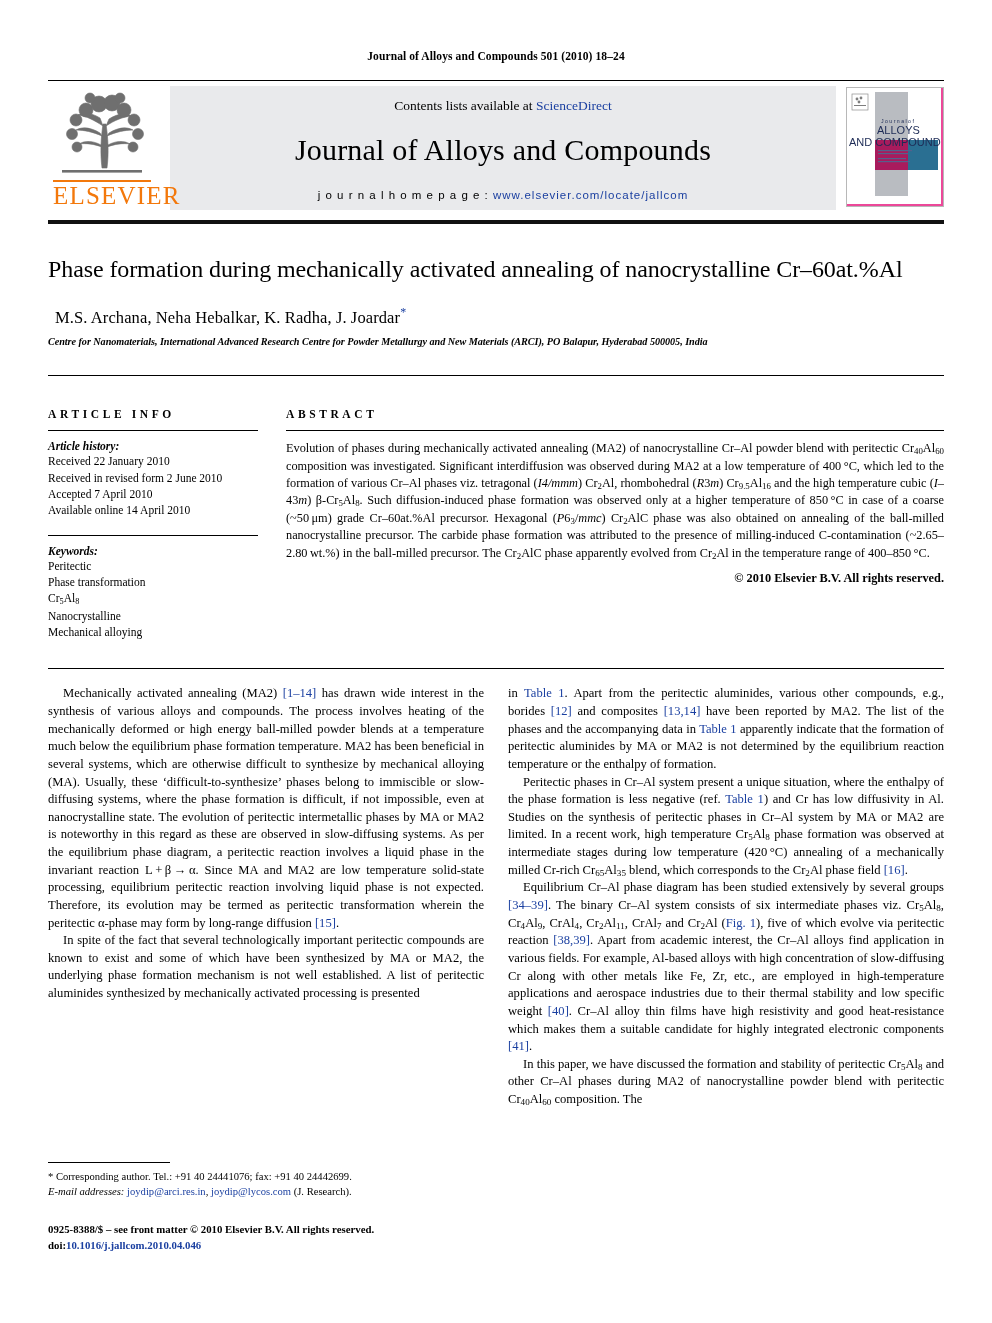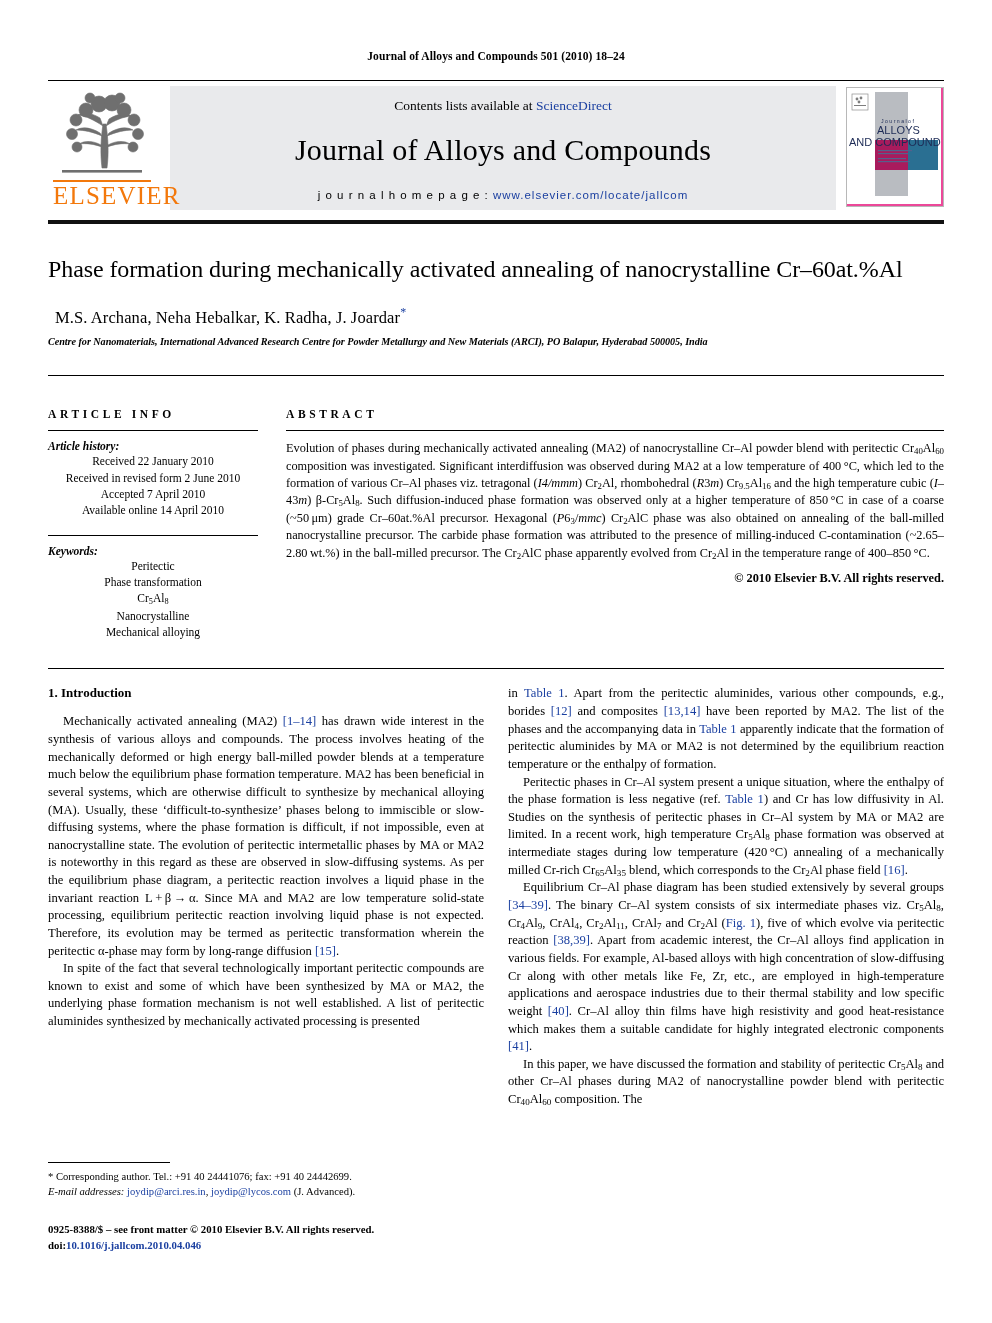--- a/index.html
+++ b/index.html
@@ -161,21 +161,21 @@
     letter-spacing: 3.6px;
     margin-bottom: 10px;
   }
   .thin-rule { border-top: 1.4px solid #000; margin-bottom: 9px; }
   .info-label {
     font-style: italic;
     font-weight: bold;
     font-size: 11.5px;
     margin-bottom: 1px;
   }
-  .info-line { font-size: 11.5px; line-height: 1.42; text-align: center; }
+  .info-line { font-size: 11.5px; line-height: 1.42; }
   .info-gap { height: 16px; }
   .keywords-block { margin-top: 4px; }
   .abstract-body {
     font-size: 12.3px;
     line-height: 1.41;
     text-align: justify;
     font-family: "Liberation Serif", serif;
   }
   .abstract-body p { margin: 0; }
   .copyright-line {
@@ -356,41 +356,40 @@
         <p>Evolution of phases during mechanically activated annealing (MA2) of nanocrystalline Cr–Al powder blend with peritectic Cr<sub>40</sub>Al<sub>60</sub> composition was investigated. Significant interdiffusion was observed during MA2 at a low temperature of 400 °C, which led to the formation of various Cr–Al phases viz. tetragonal (<span class="ital">I4/mmm</span>) Cr<sub>2</sub>Al, rhombohedral (<span class="ital">R</span>3<span class="ital">m</span>) Cr<sub>9.5</sub>Al<sub>16</sub> and the high temperature cubic (<span class="ital">I</span>–43<span class="ital">m</span>) β-Cr<sub>5</sub>Al<sub>8</sub>. Such diffusion-induced phase formation was observed only at a higher temperature of 850 °C in case of a coarse (~50 μm) grade Cr–60at.%Al precursor. Hexagonal (<span class="ital">P</span>6<sub>3</sub>/<span class="ital">mmc</span>) Cr<sub>2</sub>AlC phase was also obtained on annealing of the ball-milled nanocrystalline precursor. The carbide phase formation was attributed to the presence of milling-induced C-contamination (~2.65–2.80 wt.%) in the ball-milled precursor. The Cr<sub>2</sub>AlC phase apparently evolved from Cr<sub>2</sub>Al in the temperature range of 400–850 °C.</p>
       </div>
       <div class="copyright-line">© 2010 Elsevier B.V. All rights reserved.</div>
     </div>
 
   </div>
 
   <div class="body-cols">
 
     <div class="bcol">
-      <div class="sec-title">1.  Introduction</div>
       <p>Mechanically activated annealing (MA2) <span class="ref">[1–14]</span> has drawn wide interest in the synthesis of various alloys and compounds. The process involves heating of the mechanically deformed or high energy ball-milled powder blends at a temperature much below the equilibrium phase formation temperature. MA2 has been beneficial in several systems, which are otherwise difficult to synthesize by mechanical alloying (MA). Usually, these ‘difficult-to-synthesize’ phases belong to immiscible or slow-diffusing systems, where the phase formation is difficult, if not impossible, even at nanocrystalline state. The evolution of peritectic intermetallic phases by MA or MA2 is noteworthy in this regard as these are observed in slow-diffusing systems. As per the equilibrium phase diagram, a peritectic reaction involves a liquid phase in the invariant reaction L + β → α. Since MA and MA2 are low temperature solid-state processing, equilibrium peritectic reaction involving liquid phase is not expected. Therefore, its evolution may be termed as peritectic transformation wherein the peritectic α-phase may form by long-range diffusion <span class="ref">[15]</span>.</p>
       <p>In spite of the fact that several technologically important peritectic compounds are known to exist and some of which have been synthesized by MA or MA2, the underlying phase formation mechanism is not well established. A list of peritectic aluminides synthesized by mechanically activated processing is presented</p>
     </div>
 
     <div class="bcol">
       <p style="text-indent:0">in <span class="ref">Table 1</span>. Apart from the peritectic aluminides, various other compounds, e.g., borides <span class="ref">[12]</span> and composites <span class="ref">[13,14]</span> have been reported by MA2. The list of the phases and the accompanying data in <span class="ref">Table 1</span> apparently indicate that the formation of peritectic aluminides by MA or MA2 is not determined by the equilibrium reaction temperature or the enthalpy of formation.</p>
       <p>Peritectic phases in Cr–Al system present a unique situation, where the enthalpy of the phase formation is less negative (ref. <span class="ref">Table 1</span>) and Cr has low diffusivity in Al. Studies on the synthesis of peritectic phases in Cr–Al system by MA or MA2 are limited. In a recent work, high temperature Cr<sub>5</sub>Al<sub>8</sub> phase formation was observed at intermediate stages during low temperature (420 °C) annealing of a mechanically milled Cr-rich Cr<sub>65</sub>Al<sub>35</sub> blend, which corresponds to the Cr<sub>2</sub>Al phase field <span class="ref">[16]</span>.</p>
       <p>Equilibrium Cr–Al phase diagram has been studied extensively by several groups <span class="ref">[34–39]</span>. The binary Cr–Al system consists of six intermediate phases viz. Cr<sub>5</sub>Al<sub>8</sub>, Cr<sub>4</sub>Al<sub>9</sub>, CrAl<sub>4</sub>, Cr<sub>2</sub>Al<sub>11</sub>, CrAl<sub>7</sub> and Cr<sub>2</sub>Al (<span class="ref">Fig. 1</span>), five of which evolve via peritectic reaction <span class="ref">[38,39]</span>. Apart from academic interest, the Cr–Al alloys find application in various fields. For example, Al-based alloys with high concentration of slow-diffusing Cr along with other metals like Fe, Zr, etc., are employed in high-temperature applications and aerospace industries due to their thermal stability and low specific weight <span class="ref">[40]</span>. Cr–Al alloy thin films have high resistivity and good heat-resistance which makes them a suitable candidate for highly integrated electronic components <span class="ref">[41]</span>.</p>
       <p>In this paper, we have discussed the formation and stability of peritectic Cr<sub>5</sub>Al<sub>8</sub> and other Cr–Al phases during MA2 of nanocrystalline powder blend with peritectic Cr<sub>40</sub>Al<sub>60</sub> composition. The</p>
     </div>
 
   </div>
 
   <div class="footnote">
     <div class="footnote-rule"></div>
     <div>* Corresponding author. Tel.: +91 40 24441076; fax: +91 40 24442699.</div>
     <div>
       <span class="fn-email-label">E-mail addresses:</span>
       <span class="fn-link">joydip@arci.res.in</span><span>, </span><span class="fn-link">joydip@lycos.com</span>
-      <span>(J. Advanced).</span>
+      <span>(J. Research).</span>
     </div>
   </div>
 
   <div class="imprint">
     <div>0925-8388/$ – see front matter © 2010 Elsevier B.V. All rights reserved.</div>
     <div>
       <span>doi:</span><span class="doi-link">10.1016/j.jallcom.2010.04.046</span>
     </div>
   </div>
 

